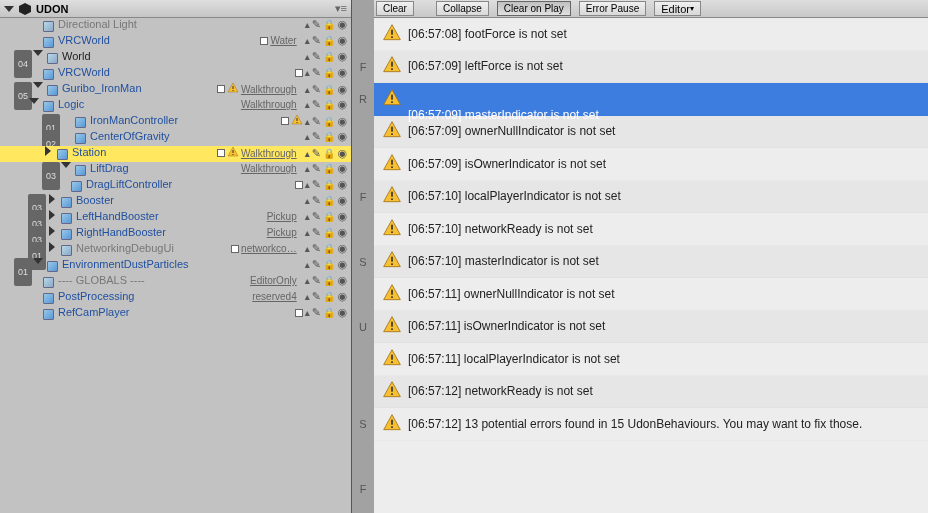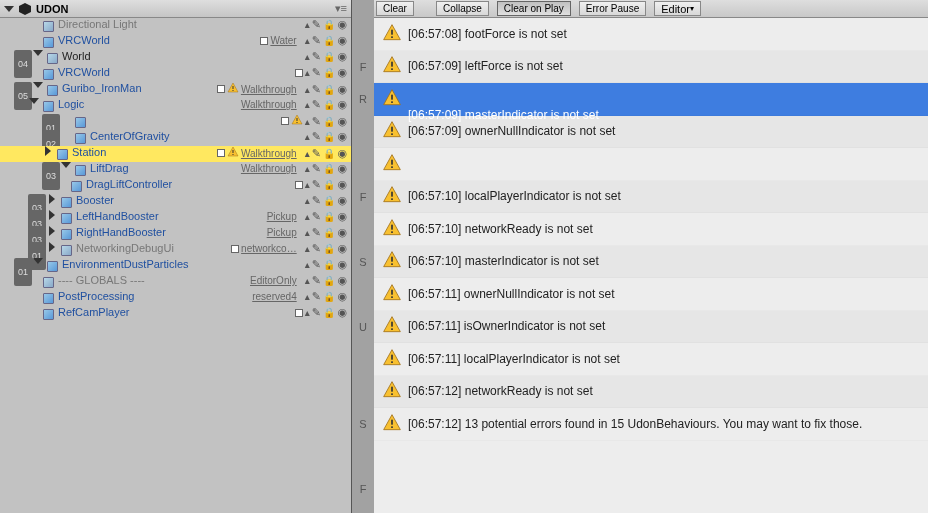--- a/index.html
+++ b/index.html
@@ -161,20 +161,21 @@
           <span class="eye">◉</span>
         </span>
       </div>
       <div class="hrow">
         <span class="indent" style="width:42px"></span>
         <span class="badge">01</span>
         <span class="tog"></span>
         <span class="ico">
           <span class="cube prefab"></span>
         </span>
+        <span class="label prefab ">IronManController</span>
         <span class="meta">
           <span class="sq"></span>
           <span><svg width="12" height="12" viewBox="0 0 24 24">
               <polygon points="12,2 22,20 2,20" fill="#f8c030" stroke="#a07018"></polygon>
               <rect x="11" y="8" width="2" height="6" fill="#333"></rect>
               <rect x="11" y="16" width="2" height="2" fill="#333"></rect>
             </svg></span>
           <span class="sel-ico">▴</span>
           <span class="pen">✎</span>
           <span class="lock">🔒</span>
@@ -451,20 +452,21 @@
             <rect x="11" y="16" width="2" height="2" fill="#333"></rect>
           </svg></span>
         <span class="cmsg">[06:57:09] ownerNullIndicator is not set</span>
       </div>
       <div class="crow">
         <span><svg class="warn-svg" viewBox="0 0 24 24">
             <polygon points="12,2 22,20 2,20" fill="#f8c030" stroke="#a07018" stroke-width="1"></polygon>
             <rect x="11" y="8" width="2" height="6" fill="#333"></rect>
             <rect x="11" y="16" width="2" height="2" fill="#333"></rect>
           </svg></span>
+        <span class="cmsg">[06:57:09] isOwnerIndicator is not set</span>
       </div>
       <div class="crow">
         <span><svg class="warn-svg" viewBox="0 0 24 24">
             <polygon points="12,2 22,20 2,20" fill="#f8c030" stroke="#a07018" stroke-width="1"></polygon>
             <rect x="11" y="8" width="2" height="6" fill="#333"></rect>
             <rect x="11" y="16" width="2" height="2" fill="#333"></rect>
           </svg></span>
         <span class="cmsg">[06:57:10] localPlayerIndicator is not set</span>
       </div>
       <div class="crow">

